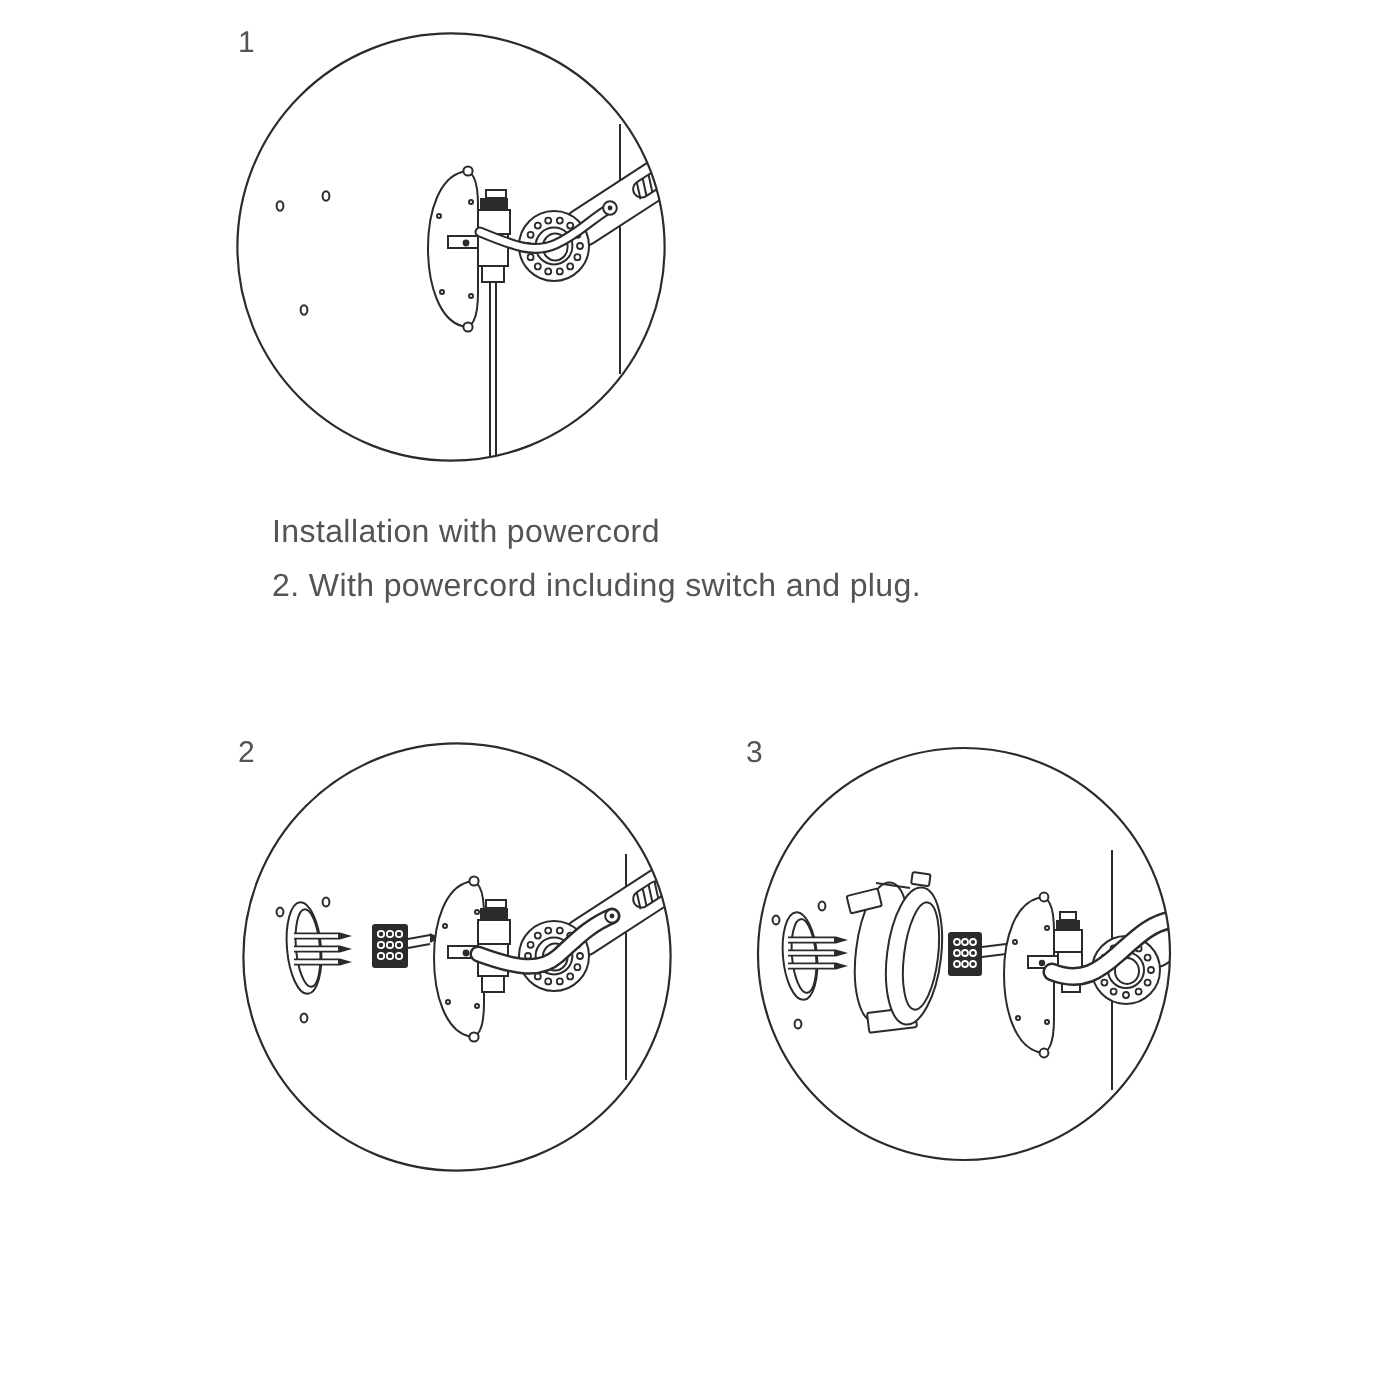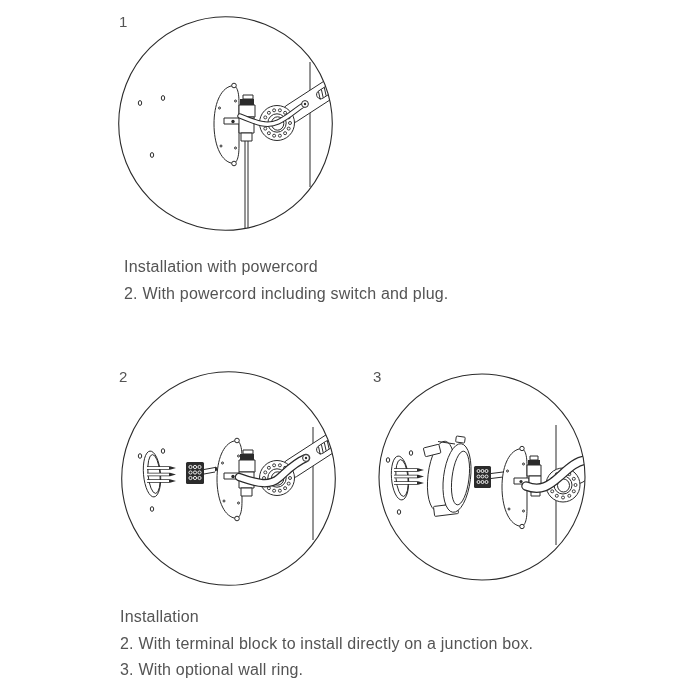--- a/index.html
+++ b/index.html
@@ -309,24 +309,19 @@
         </g>
         <g stroke="none">
           <path d="M148,114 C163,120 172,113 181,105 C190,97 198,89 208,88" fill="none" stroke="var(--line)" stroke-width="9.5" stroke-linecap="round"></path>
           <path d="M148,114 C163,120 172,113 181,105 C190,97 198,89 208,88" fill="none" stroke="#fff" stroke-width="7" stroke-linecap="round"></path>
         </g>
       </g>
       <circle cx="104" cy="105" r="103" fill="none" stroke="var(--line)" stroke-width="1.1"></circle>
     </svg>
   </div>
 
-  <div class="caption" style="left:124px;top:254px">
+  <div class="caption" style="left:136px;top:254px">
     <div>Installation with powercord</div>
     <div>2. With powercord including switch and plug.</div>
   </div>
 
-  <div class="caption" style="left:120px;top:604px">
-    <div>Installation</div>
-    <div>2. With terminal block to install directly on a junction box.</div>
-    <div>3. With optional wall ring.</div>
-  </div>
 
 </div>
 
 </body></html>

